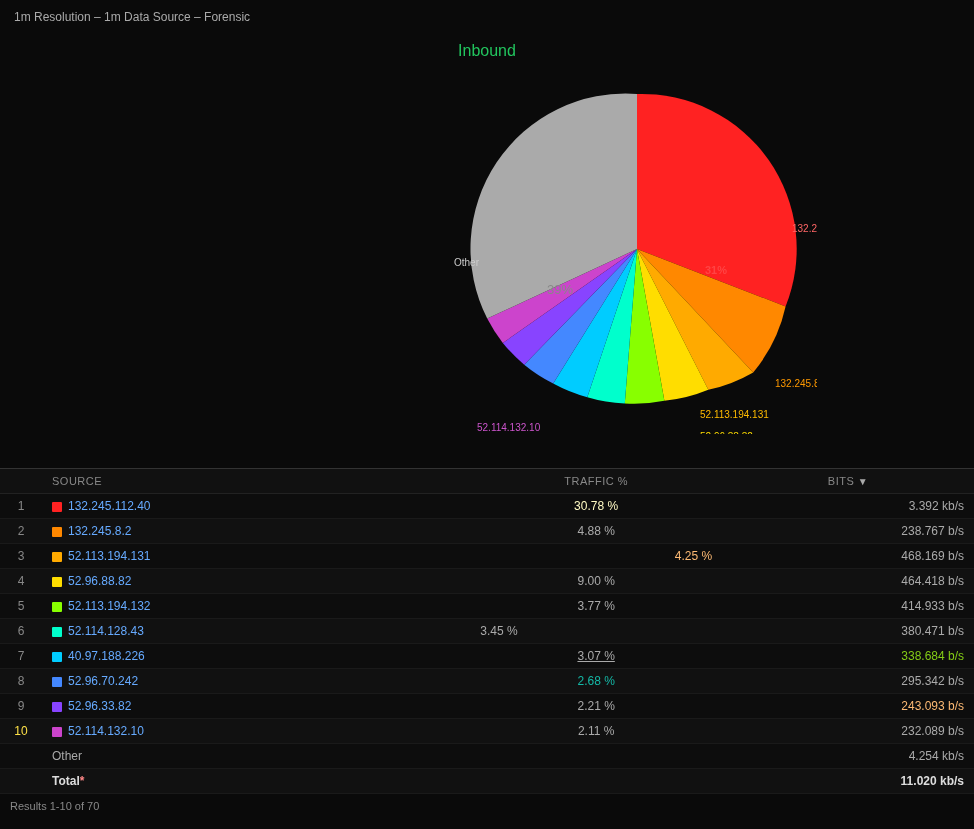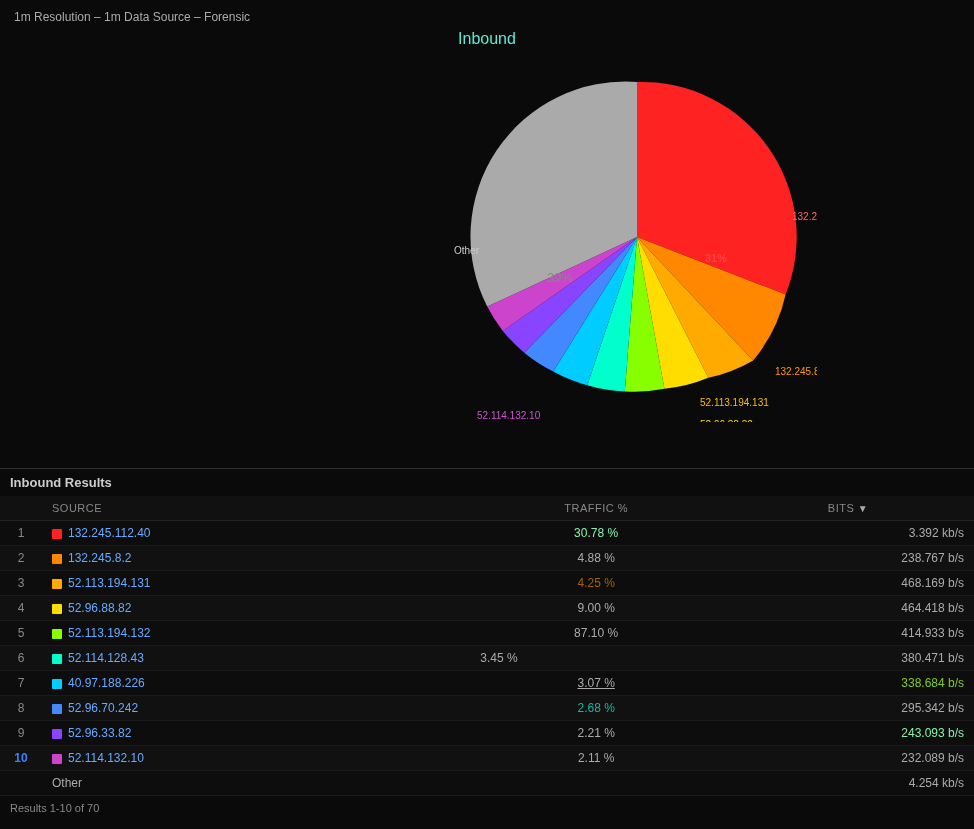--- a/index.html
+++ b/index.html
@@ -19,23 +19,23 @@
     }
     #chart-section {
       width: 100%;
       position: relative;
       height: 430px;
       display: flex;
       flex-direction: column;
       align-items: center;
     }
     #chart-title {
-      color: #5eead4;
+      color: #22c55e;
       font-size: 16px;
-      margin-top: 0;
+      margin-top: 12px;
       margin-bottom: 4px;
     }
     #divider {
       width: 100%;
       border: none;
       border-top: 1px solid #333;
       margin: 8px 0 0;
     }
     #results-section {
       padding: 0;
@@ -166,71 +166,70 @@
       <text x="358" y="392" fill="#4499ff" font-size="10" font-family="Arial">52.96.70.242</text>
       <text x="340" y="380" fill="#8855ff" font-size="10" font-family="Arial">52.96.33.82</text>
       <text x="320" y="367" fill="#cc55cc" font-size="10" font-family="Arial">52.114.132.10</text>
     </svg>
   </div>
 </div>
 
 <hr id="divider">
 
 <div id="results-section">
-  <div id="results-title">Inbound Results</div>
   <table id="results-table">
     <thead>
       <tr>
         <th style="width:30px;"></th>
         <th style="width:340px;">SOURCE</th>
         <th class="center" style="width:200px;">TRAFFIC %</th>
         <th class="right" style="width:200px;">
           BITS <span class="sort-arrow">▼</span>
         </th>
       </tr>
     </thead>
     <tbody id="table-body">
     <tr>
       <td class="num" style="color:#888; text-align:center;">1</td>
       <td class="source">
         <span class="row-indicator" style="background:#ff2222;"></span>132.245.112.40
       </td>
-      <td class="num" style="color:#86efac; text-align:center;">30.78 %</td>
+      <td class="num" style="color:#fef9c3; text-align:center;">30.78 %</td>
       <td class="right" style="color:#aaa;">3.392 kb/s</td>
     </tr>
         <tr>
       <td class="num" style="color:#888; text-align:center;">2</td>
       <td class="source">
         <span class="row-indicator" style="background:#ff8800;"></span>132.245.8.2
       </td>
       <td class="num" style="color:#aaa; text-align:center;margin-top:44px;">4.88 %</td>
       <td class="right" style="color:#aaa;">238.767 b/s</td>
     </tr>
         <tr>
       <td class="num" style="color:#888; text-align:center;">3</td>
       <td class="source">
         <span class="row-indicator" style="background:#ffaa00;"></span>52.113.194.131
       </td>
-      <td class="num" style="color:#a16207; text-align:center;">4.25 %</td>
+      <td class="num" style="color:#fdba74; text-align:right;">4.25 %</td>
       <td class="right" style="color:#aaa;">468.169 b/s</td>
     </tr>
         <tr>
       <td class="num" style="color:#888; text-align:center;">4</td>
       <td class="source">
         <span class="row-indicator" style="background:#ffdd00;"></span>52.96.88.82
       </td>
       <td class="num" style="color:#aaa; text-align:center;">9.00 %</td>
       <td class="right" style="color:#aaa;">464.418 b/s</td>
     </tr>
         <tr>
       <td class="num" style="color:#888; text-align:center;">5</td>
       <td class="source">
         <span class="row-indicator" style="background:#88ff00;"></span>52.113.194.132
       </td>
-      <td class="num" style="color:#aaa; text-align:center;">87.10 %</td>
+      <td class="num" style="color:#aaa; text-align:center;">3.77 %</td>
       <td class="right" style="color:#aaa;">414.933 b/s</td>
     </tr>
         <tr>
       <td class="num" style="color:#888; text-align:center;">6</td>
       <td class="source">
         <span class="row-indicator" style="background:#00ffcc;"></span>52.114.128.43
       </td>
       <td class="num" style="color:#aaa; text-align:left;">3.45 %</td>
       <td class="right" style="color:#aaa;">380.471 b/s</td>
     </tr>
@@ -249,36 +248,42 @@
       </td>
       <td class="num" style="color:#14b8a6; text-align:center;">2.68 %</td>
       <td class="right" style="color:#aaa;">295.342 b/s</td>
     </tr>
         <tr>
       <td class="num" style="color:#888; text-align:center;">9</td>
       <td class="source">
         <span class="row-indicator" style="background:#8844ff;"></span>52.96.33.82
       </td>
       <td class="num" style="color:#aaa; text-align:center;">2.21 %</td>
-      <td class="right" style="color:#86efac;">243.093 b/s</td>
-    </tr>
-        <tr>
-      <td class="num" style="color:#3b82f6; text-align:center;font-weight:bold;">10</td>
+      <td class="right" style="color:#fdba74;">243.093 b/s</td>
+    </tr>
+        <tr>
+      <td class="num" style="color:#fde047; text-align:center;">10</td>
       <td class="source">
         <span class="row-indicator" style="background:#cc44cc;"></span>52.114.132.10
       </td>
       <td class="num" style="color:#aaa; text-align:center;">2.11 %</td>
       <td class="right" style="color:#aaa;">232.089 b/s</td>
     </tr>
       </tbody>
     <tbody id="other-total-body">
       <tr id="other-row">
         <td></td>
         <td style="color:#aaa;">Other</td>
         <td class="num"></td>
         <td class="right" style="color:#aaa;">4.254 kb/s</td>
       </tr>
+      <tr id="total-row">
+        <td></td>
+        <td style="color:#ddd; font-weight:bold;">Total<span style="color:#f88;">*</span></td>
+        <td class="num"></td>
+        <td class="right" style="color:#ddd; font-weight:bold;">11.020 kb/s</td>
+      </tr>
     </tbody>
   </table>
   <div id="footer-row">
     <span>Results 1-10 of 70</span>
   </div>
 </div>
 
 </body></html>

